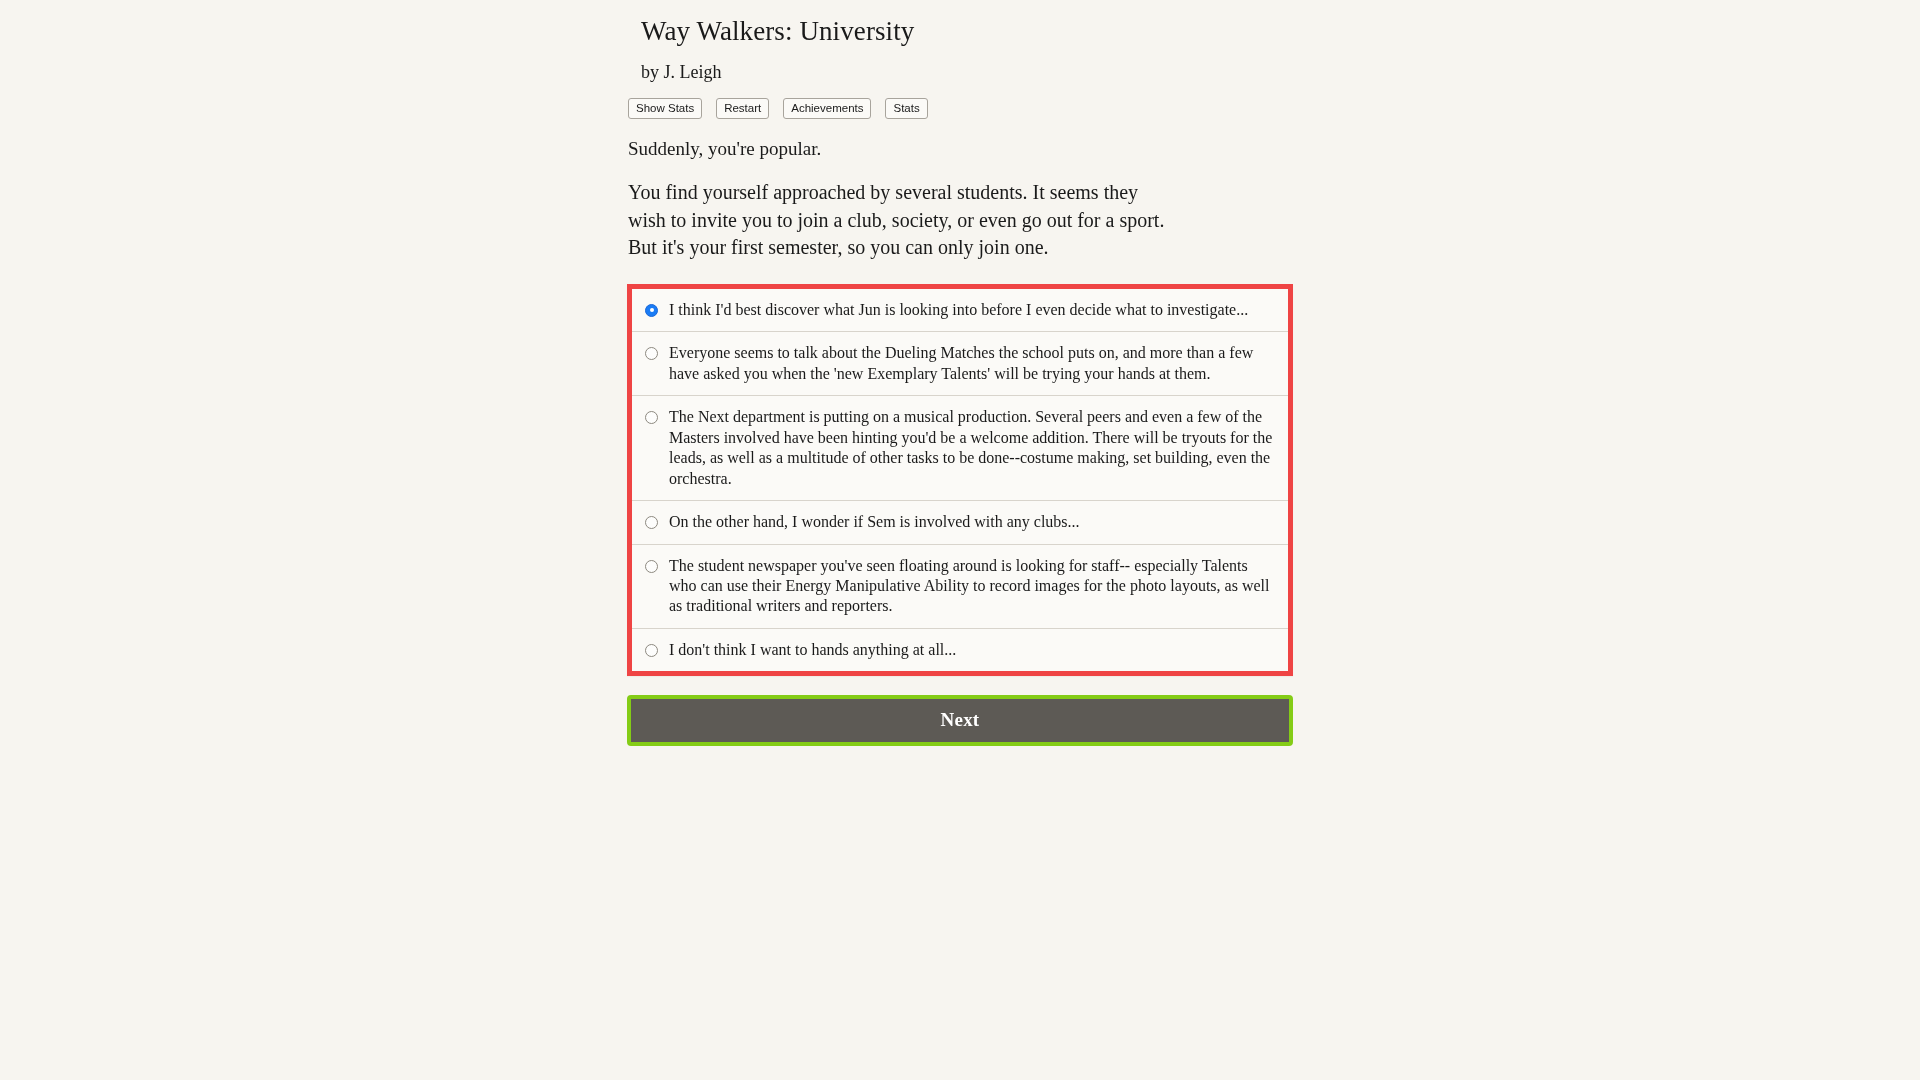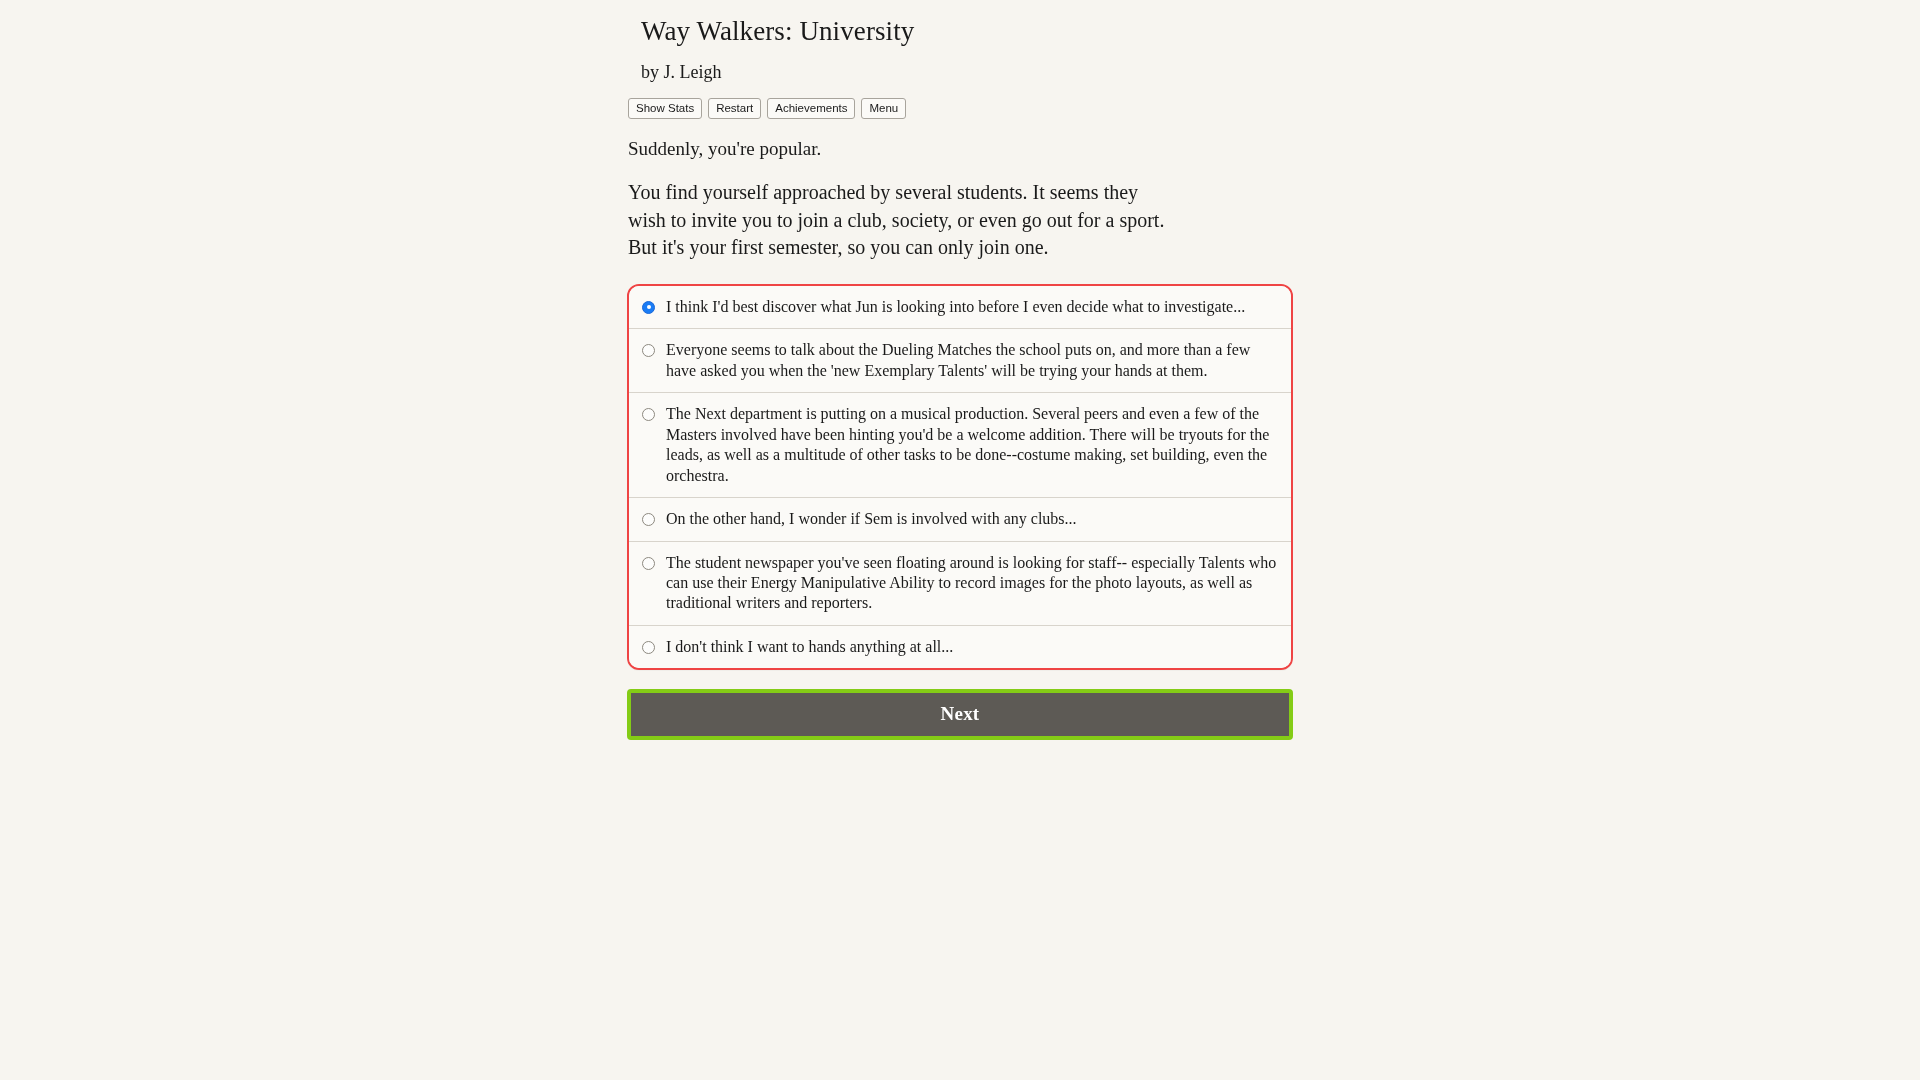--- a/index.html
+++ b/index.html
@@ -33,21 +33,21 @@
     letter-spacing: 0.1px;
   }
   .game-author {
     font-size: 18px;
     margin: 13px 0 0 14px;
     line-height: 1.2;
   }
   .toolbar {
     margin: 14px 0 0 1px;
     display: flex;
-    gap: 6px;
+    gap: 14px;
     align-items: center;
   }
   .toolbar button {
     font-family: "Liberation Sans", sans-serif;
     font-size: 11.5px;
     background: #fbfaf7;
     border: 1px solid #a8a49c;
     border-radius: 3px;
     padding: 3px 7px 4px 7px;
     color: #1a1a1a;
@@ -62,22 +62,22 @@
   }
   .story-para {
     font-size: 20px;
     line-height: 1.38;
     margin: 17px 0 0 0;
     padding-left: 1px;
     max-width: 540px;
   }
   .choices {
     margin-top: 22px;
-    border: 2px solid #ef4444;
-    border-radius: 12px;
+    border: 5px solid #ef4444;
+    border-radius: 0;
     background: #fbfaf7;
     overflow: hidden;
     box-shadow: 0 1px 1px rgba(0,0,0,0.03);
   }
   .choice {
     display: flex;
     align-items: flex-start;
     padding: 11px 14px 11px 13px;
     border-bottom: 1px solid #d8d4cc;
     cursor: pointer;
@@ -138,21 +138,21 @@
 <div class="page">
   <div class="content">
 
     <h1 class="game-title">Way Walkers: University</h1>
     <div class="game-author">by J. Leigh</div>
 
     <div class="toolbar">
       <button>Show Stats</button>
       <button>Restart</button>
       <button>Achievements</button>
-      <button>Menu</button>
+      <button>Stats</button>
     </div>
 
     <div class="story-line">Suddenly, you're popular.</div>
     <div class="story-para">You find yourself approached by several students. It seems they wish to invite you to join a club, society, or even go out for a sport. But it's your first semester, so you can only join one.</div>
 
     <div class="choices">
 
       <div class="choice">
         <span class="radio selected"></span>
         <span class="choice-text">I think I'd best discover what Jun is looking into before I even decide what to investigate...</span>

